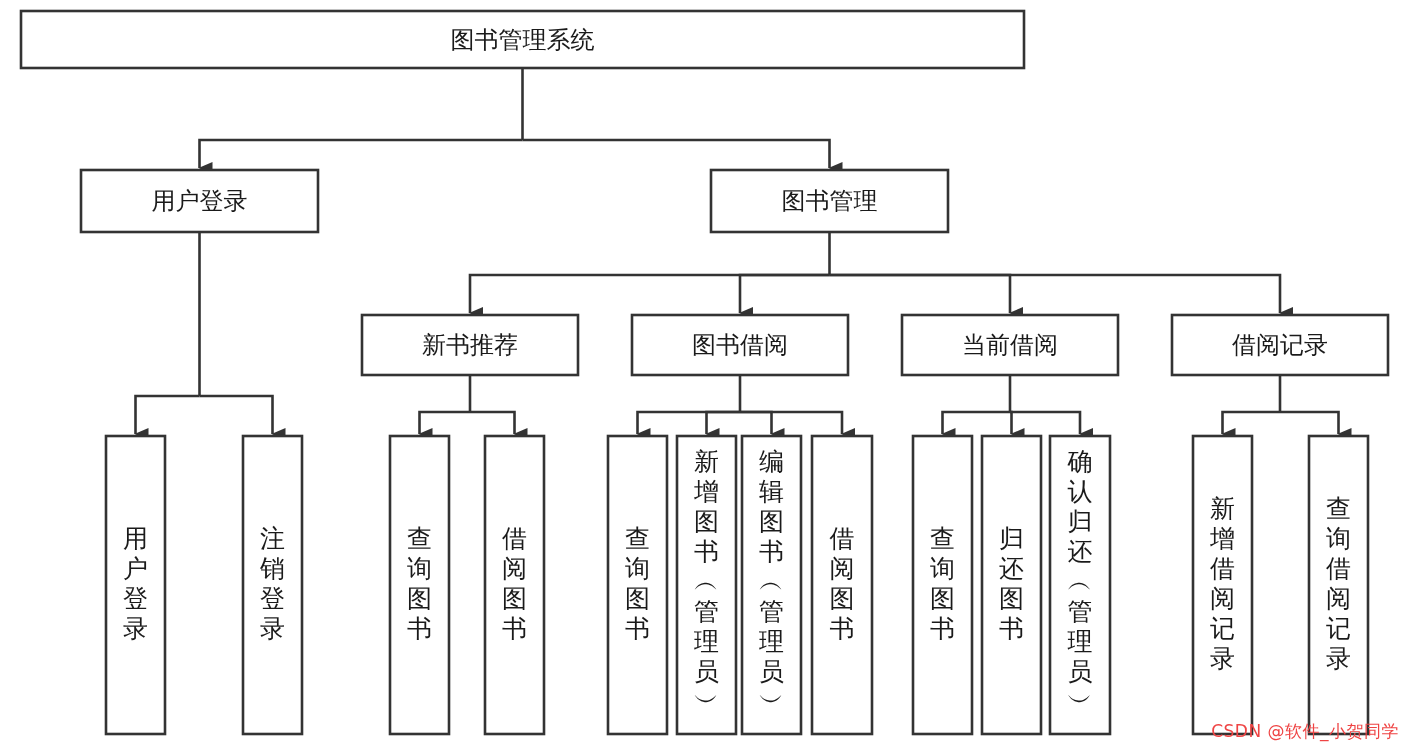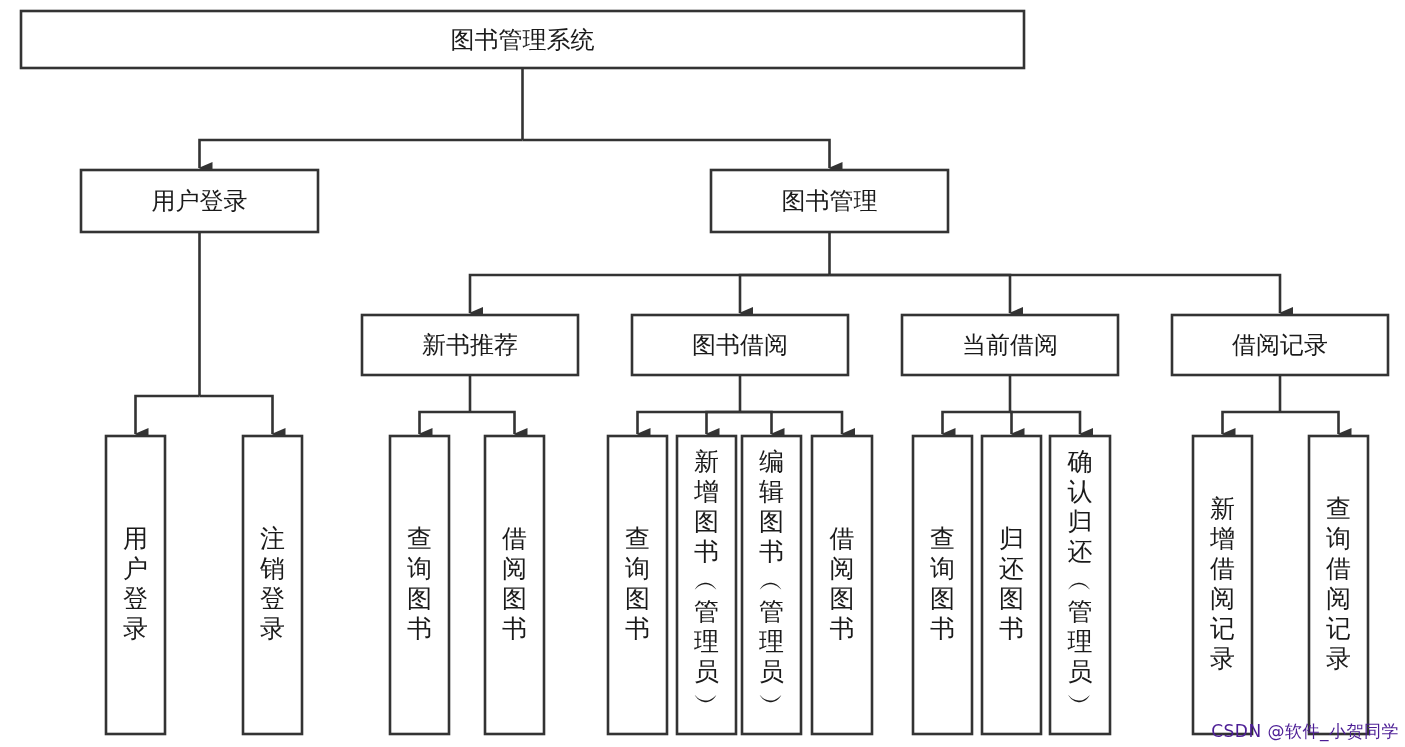--- a/index.html
+++ b/index.html
@@ -16,21 +16,21 @@
   }
   .leaf-label{
     fill:#1a1a1a;font-family:"DejaVu Sans","Liberation Sans",sans-serif;
     font-size:25px;text-anchor:middle;
   }
   .edge{stroke:#333333;stroke-width:2.6;fill:none;}
   .arrow-head{fill:#333333;}
   .watermark{
     position:absolute;right:6px;bottom:4px;
     font-family:"DejaVu Sans","Liberation Sans",sans-serif;
-    font-size:17px;color:#4c1d95;white-space:nowrap;letter-spacing:.5px;
+    font-size:17px;color:#ef4444;white-space:nowrap;letter-spacing:.5px;
     user-select:none;
   }
 </style>
 </head>
 <body>
 
 <div id="diagram-root">
 
   <svg id="flow" viewBox="0 0 1405 747">
     <defs>

